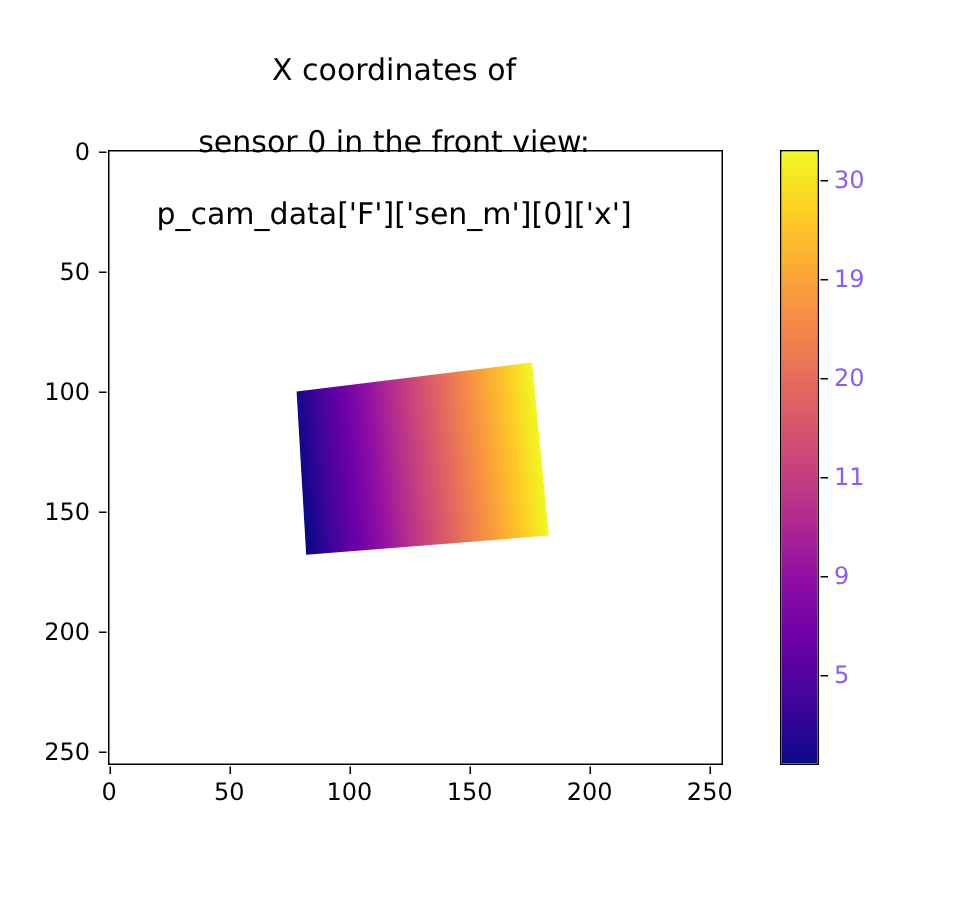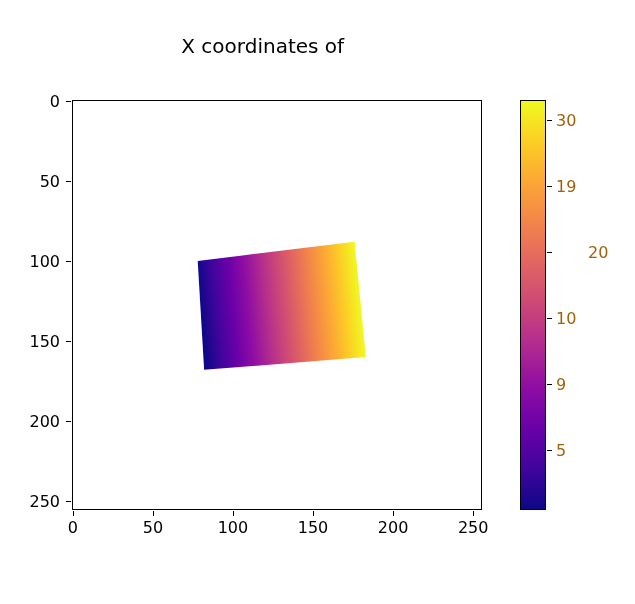--- a/index.html
+++ b/index.html
@@ -83,40 +83,41 @@
     position: absolute;
     left: 547px;
     width: 5px;
     height: 1px;
     background: #000;
   }
   .cb-label {
     position: absolute;
     left: 556px;
     font-size: 16px;
-    color: #a16207;
+    color: #8b5cf6;
     transform: translateY(-50%);
   }
   
   #heat-svg {
     position: absolute;
     left: 72px;
     top: 100px;
     width: 410px;
     height: 410px;
   }
 </style>
 </head>
 <body>
 
 <div id="stage">
 
   <div id="title">
     <span>X coordinates of</span><br>
-    <br>
+    <span>sensor 0 in the front view:</span><br>
+    <span>p_cam_data['F']['sen_m'][0]['x']</span>
   </div>
 
   <div id="plot"></div>
 
   <svg id="heat-svg" viewBox="-0.5 -0.5 256 256" preserveAspectRatio="none">
     <defs>
       <linearGradient id="vgrad" gradientUnits="userSpaceOnUse" x1="80" y1="134" x2="179.5" y2="124">
       <stop offset="0%" stop-color="#0d0887"></stop>
           <stop offset="10%" stop-color="#41049d"></stop>
           <stop offset="20%" stop-color="#6a00a8"></stop>
@@ -176,20 +177,20 @@
     <div class="ytick-label" style="top: 341.035px;">150</div>
     <div class="ytick" style="top: 421.113px;"></div>
     <div class="ytick-label" style="top: 421.113px;">200</div>
     <div class="ytick" style="top: 501.191px;"></div>
     <div class="ytick-label" style="top: 501.191px;">250</div>
     <div class="cb-tick" style="top: 450.484px;"></div>
     <div class="cb-label" style="top: 450.484px;">5</div>
     <div class="cb-tick" style="top: 384.355px;"></div>
     <div class="cb-label" style="top: 384.355px;">9</div>
     <div class="cb-tick" style="top: 318.226px;"></div>
-    <div class="cb-label" style="top: 318.226px;">10</div>
+    <div class="cb-label" style="top: 318.226px;">11</div>
     <div class="cb-tick" style="top: 252.097px;"></div>
-    <div class="cb-label" style="top: 252.097px; margin-left: 32px;">20</div>
+    <div class="cb-label" style="top: 252.097px;">20</div>
     <div class="cb-tick" style="top: 185.968px;"></div>
     <div class="cb-label" style="top: 185.968px;">19</div>
     <div class="cb-tick" style="top: 119.839px;"></div>
     <div class="cb-label" style="top: 119.839px;">30</div>
   </div>
 
 </body></html>

